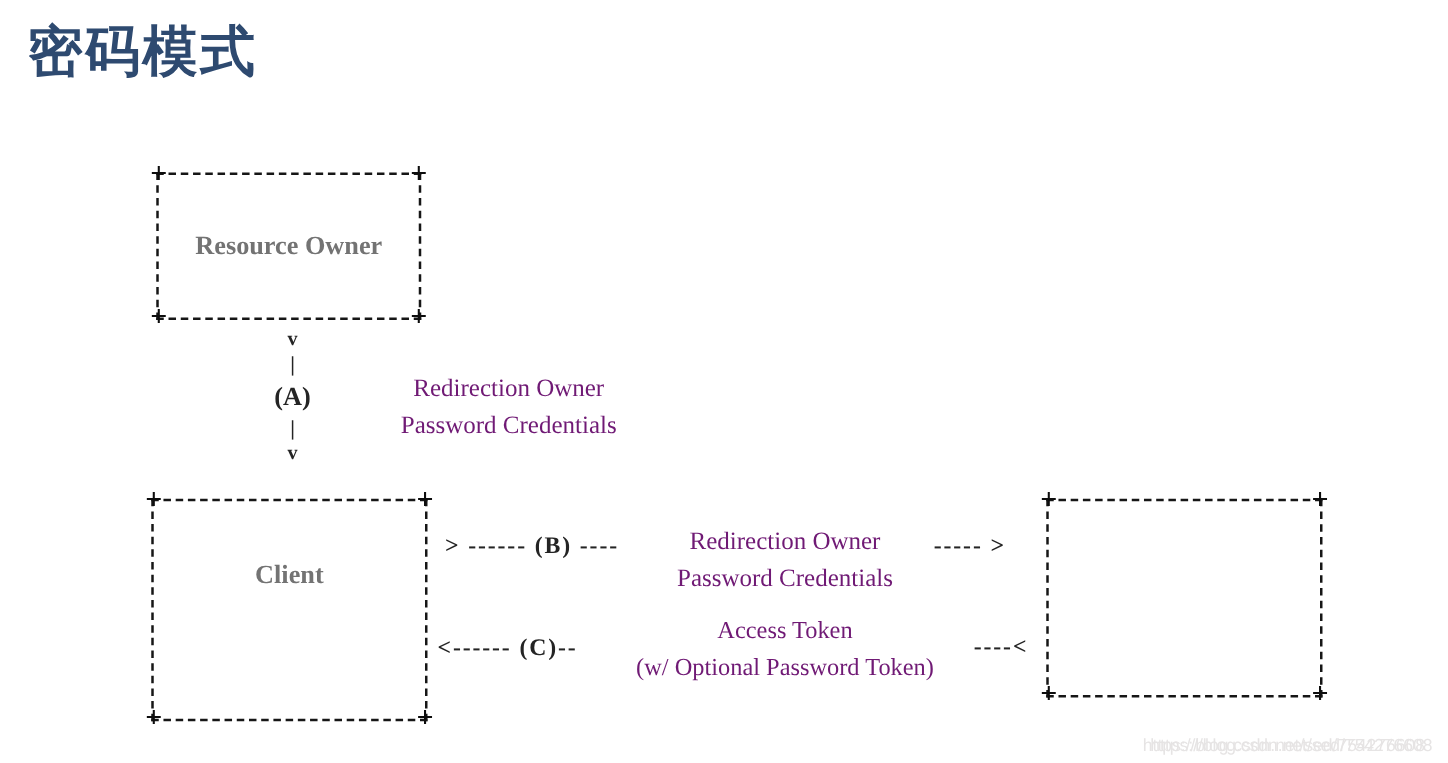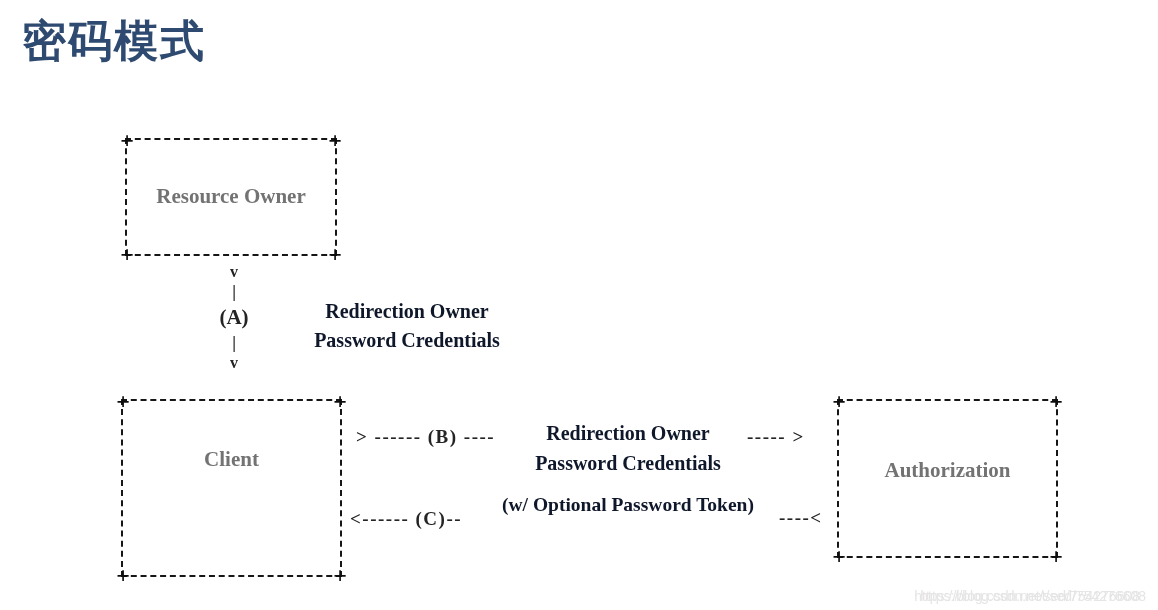--- a/index.html
+++ b/index.html
@@ -40,22 +40,22 @@
   
   .flow-a-col {
     position:absolute; left:214px; top:265px; width:40px;
     display:flex; flex-direction:column; align-items:center; row-gap:5px;
     font-weight:bold; color:#242424;
   }
   .flow-a-col .ah   { font-size:16px; line-height:13px; }
   .flow-a-col .vdash{ font-size:17px; line-height:17px; }
   .flow-a-col .marker { font-size:21px; line-height:24px; }
   .flow-label {
-    position:absolute; text-align:center; font-weight:bold;
-    font-size:20px; line-height:29px; color:#0f172a;
+    position:absolute; text-align:center; font-weight:normal;
+    font-size:20px; line-height:29px; color:#701a75;
   }
   #label-a { left:296px; top:297px; width:222px; }
   #label-b { left:517px; top:418px; width:222px; line-height:30px; }
   #label-c { left:493px; top:490px; width:270px; line-height:30px; font-size:19.5px; }
 
   
   .row-glyph {
     position:absolute; font-weight:bold; font-size:19px; color:#242424;
     letter-spacing:1.5px; white-space:pre; line-height:22px;
   }
@@ -111,30 +111,30 @@
 
   <div class="row-glyph" id="b-left">&gt; ------ (B) ----</div>
   <div class="flow-label" id="label-b">
     <div>Redirection Owner</div>
     <div>Password Credentials</div>
   </div>
   <div class="row-glyph" id="b-right">----- &gt;</div>
 
   <div class="row-glyph" id="c-left">&lt;------ (C)--</div>
   <div class="flow-label" id="label-c">
+    <div>Access Token</div>
     <div>(w/ Optional Password Token)</div>
   </div>
   <div class="row-glyph" id="c-right">----&lt;</div>
 
   <div class="dbox" id="box-auth">
     <span class="corner tl">+</span>
     <span class="corner tr">+</span>
     <span class="corner bl">+</span>
     <span class="corner br">+</span>
     <div class="box-label">
-      <div>Authorization</div>
     </div>
   </div>
 
   <div class="watermark" id="wm-1">https://blog.csdn.net/sed/754276608</div>
   <div class="watermark" id="wm-2">https://blog.csdn.net/sed/754276608</div>
 
 </div>
 
 </body></html>

